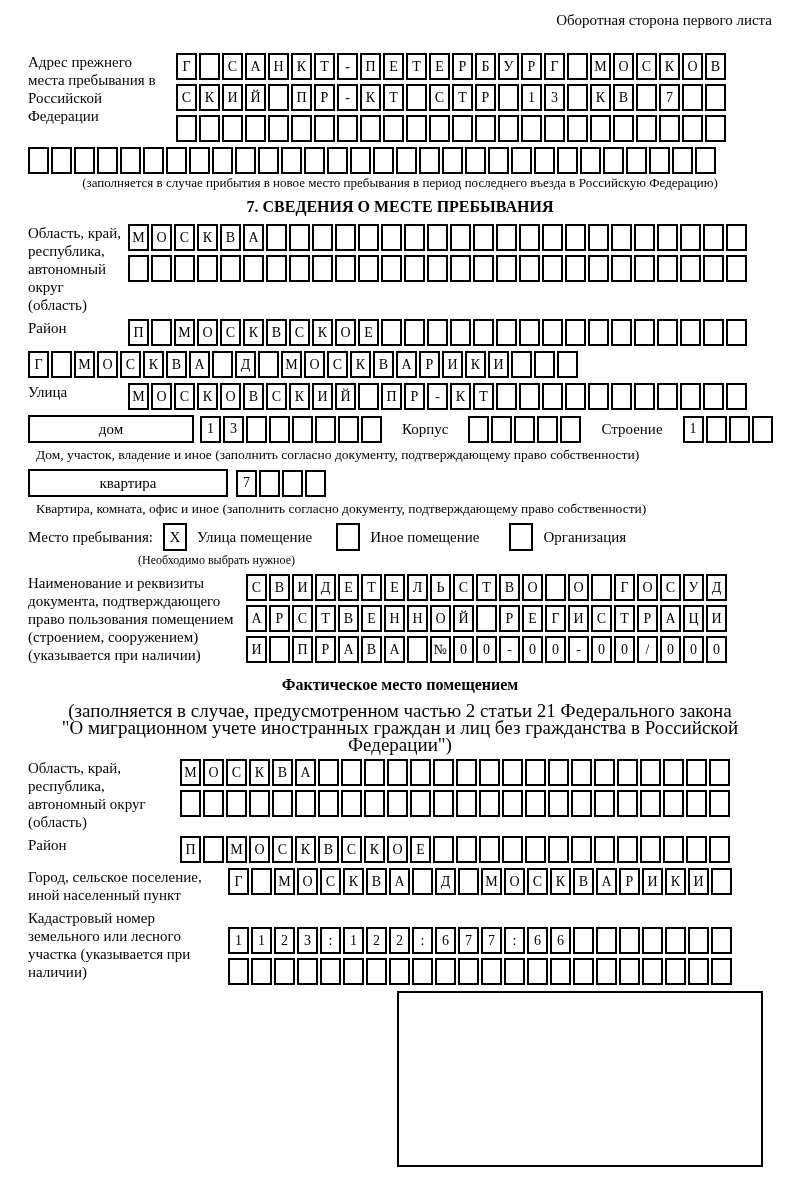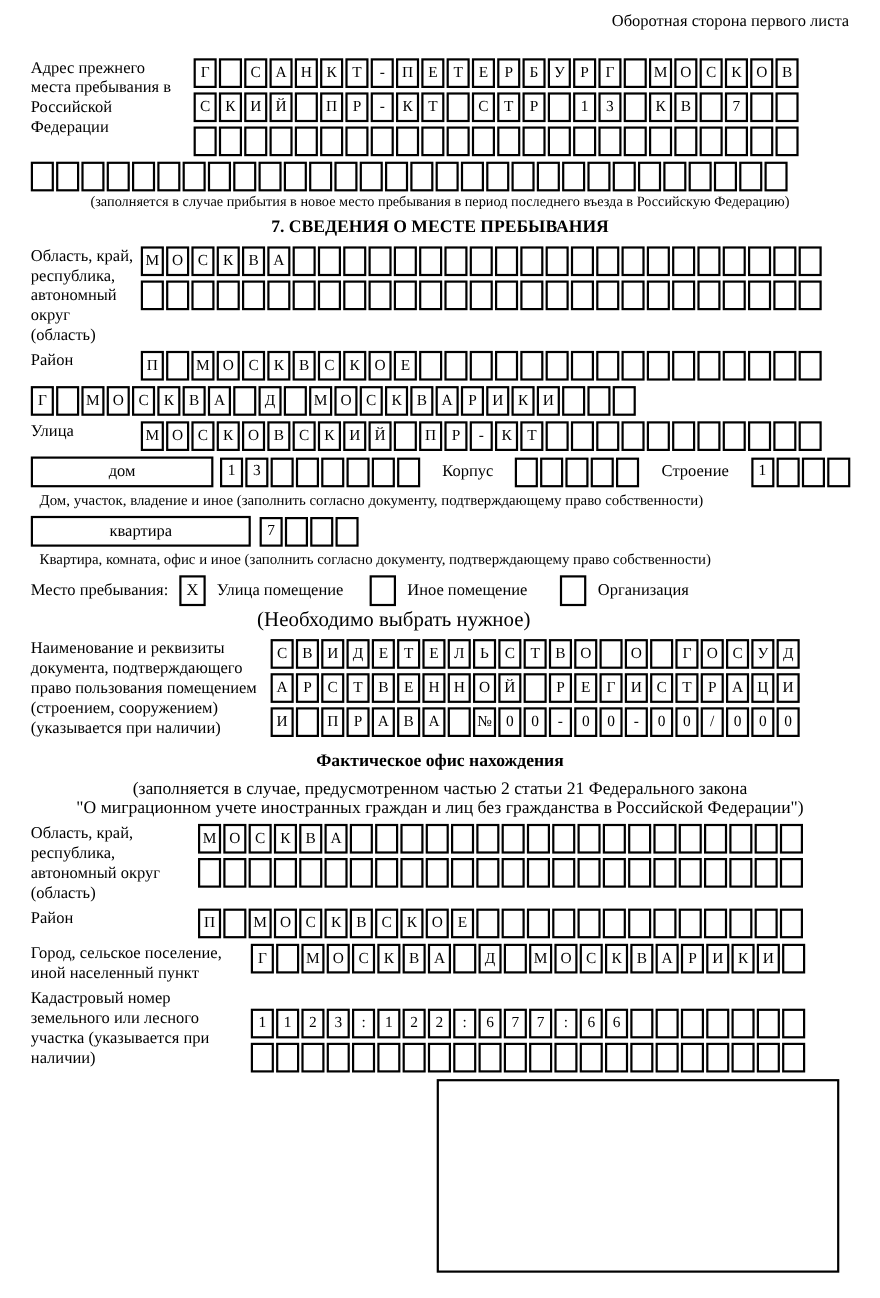--- a/index.html
+++ b/index.html
@@ -17,22 +17,22 @@
   .note{font-size:13px;text-align:center;margin:1px 0 7px 0;line-height:16px;}
   .note-left{font-size:13.5px;text-align:left;margin:2px 0 6px 8px;line-height:16px;}
   .sec-title{text-align:center;font-weight:bold;font-size:16px;margin:6px 0 8px 0;}
   .inline-row{display:flex;align-items:center;margin-bottom:4px;}
   .bigbox{box-sizing:border-box;border:2px solid #000;height:28px;display:flex;align-items:center;
           justify-content:center;font-size:15px;flex:none;background:#fff;}
   .ilabel{font-size:15px;flex:none;padding:0 20px;}
   .chk{flex:none;box-sizing:border-box;width:24px;height:28px;border:2px solid #000;display:flex;
        align-items:center;justify-content:center;font-size:15px;margin:0 10px;background:#fff;}
   .chk-row{display:flex;align-items:center;font-size:15px;margin:4px 0 2px 0;}
-  .center-note{font-size:19px;text-align:center;width:440px;margin:0 0 6px 110px;}
-  .fact-note{font-size:16px;text-align:center;line-height:17px;margin-bottom:6px;}
+  .center-note{font-size:12px;width:440px;margin:0 0 6px 110px;}
+  .fact-note{font-size:19px;text-align:center;line-height:17px;margin-bottom:6px;}
   .stamp-wrap{margin-left:369px;margin-top:6px;}
   .stamp-box{box-sizing:border-box;width:366px;height:176px;border:2px solid #000;background:#fff;}
   .mt18{margin-top:18px;}
 </style>
 </head>
 <body>
 
 <div class="page">
 
   <div class="hdr">Оборотная сторона первого листа</div>
@@ -435,21 +435,21 @@
           <span class="cbox">0</span>
           <span class="cbox">0</span>
           <span class="cbox">/</span>
           <span class="cbox">0</span>
           <span class="cbox">0</span>
           <span class="cbox">0</span>
         </div>
     </div>
   </div>
 
-  <div class="sec-title" style="margin-top:12px">Фактическое офис нахождения</div>
+  <div class="sec-title" style="margin-top:12px">Фактическое место помещением</div>
   <div class="fact-note">
     <span>(заполняется в случае, предусмотренном частью 2 статьи 21 Федерального закона</span><br>
     <span>"О миграционном учете иностранных граждан и лиц без гражданства в Российской Федерации")</span>
   </div>
 
   <div class="field">
     <div class="flabel w152">Область, край, республика, автономный округ (область)</div>
     <div class="boxcol">
       <div class="brow">
           <span class="cbox">М</span>

